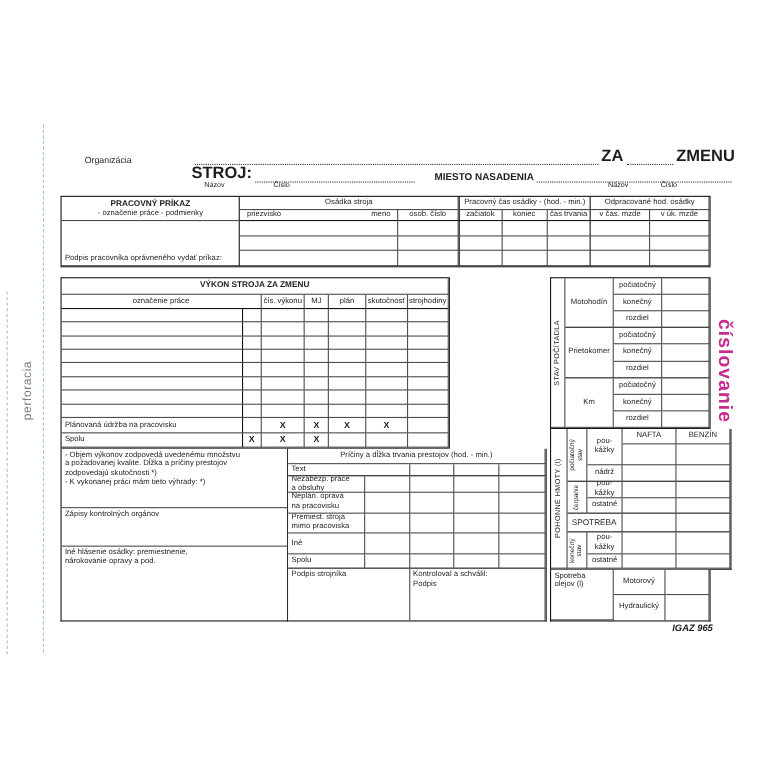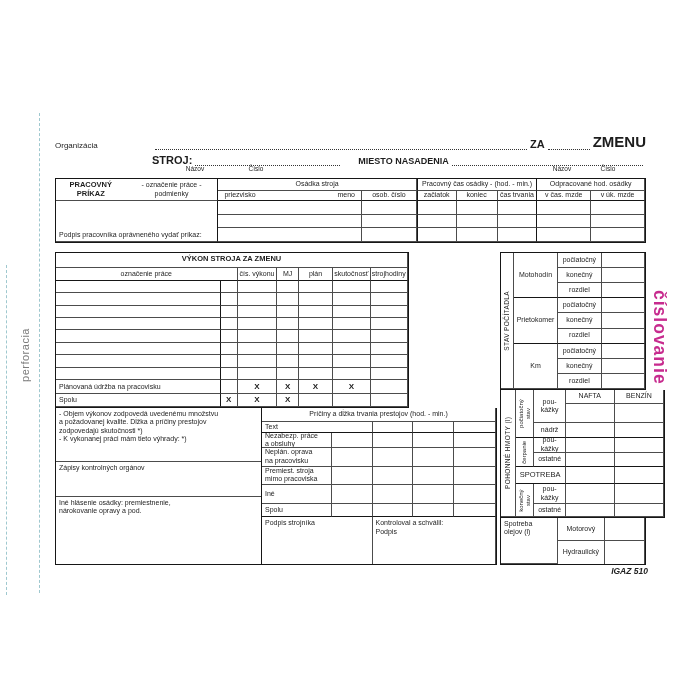--- a/index.html
+++ b/index.html
@@ -16,21 +16,21 @@
   .bB{border-bottom:1.8px solid #161616;}
   .ll{justify-content:flex-start;text-align:left;padding:0 3px;}
   .tl{justify-content:flex-start;align-items:flex-start;text-align:left;padding:2px 3px;}
   .bl{align-items:flex-end;justify-content:flex-start;text-align:left;padding:2px 3px;}
   .pre{white-space:pre-line;}
   .b{font-weight:bold;}
   .x{font-size:8px;font-weight:bold;}
   .vtext{transform:rotate(-90deg);white-space:nowrap;font-size:6.5px;letter-spacing:.4px;}
   .vtext2{transform:rotate(-90deg);white-space:pre-line;font-size:6px;line-height:1.1;text-align:center;}
   .dots{flex:1 1 auto;border-bottom:1.3px dotted #333;height:9px;margin:0 3px;}
-  .hrow{display:flex;align-items:flex-end;}
+  .hrow{display:flex;align-items:flex-end;margin-left:22px;}
   .sublbl{position:absolute;width:50px;text-align:center;font-size:6.5px;color:#222;}
   .perf-line{position:absolute;width:0;border-left:1.5px dashed var(--perforation-dash,#9fc8cf);}
   .perf-text{position:absolute;left:12px;top:305px;width:26px;height:100px;display:flex;
              align-items:center;justify-content:center;}
   .perf-text span{transform:rotate(-90deg);white-space:nowrap;font-size:11px;color:#7c7c7c;letter-spacing:.5px;}
   .num-text{position:absolute;left:645px;top:290px;width:28px;height:130px;
             writing-mode:vertical-rl;font-size:17.5px;font-weight:bold;
             color:var(--accent-magenta,#c72b8e);letter-spacing:1px;display:flex;align-items:center;}
   .igaz{position:absolute;left:586px;top:566px;width:62px;text-align:right;
         font-size:8.5px;font-style:italic;font-weight:bold;color:#222;}
@@ -43,40 +43,40 @@
   <div class="perf-line" style="left:6px;top:265px;height:330px;"></div>
   <div class="perf-line" style="left:39px;top:113px;height:480px;"></div>
   <div class="perf-text">
     <span>perforacia</span>
   </div>
   <div class="num-text">číslovanie</div>
 
   <div class="abs hrow" style="left:55px;top:135px;width:591px;height:15px;">
     <span style="width:97px;font-size:8px;flex:0 0 auto;">Organizácia</span>
     <span class="dots"></span>
-    <span class="b" style="font-size:11px;">ZA</span>
+    <span class="b" style="font-size:15px;">ZA</span>
     <span class="dots" style="flex:0 0 42px;"></span>
     <span class="b" style="font-size:15px;">ZMENU</span>
   </div>
   <div class="abs hrow" style="left:55px;top:154px;width:591px;height:12px;">
     <span style="width:97px;flex:0 0 auto;"></span>
-    <span class="b" style="font-size:11px;white-space:nowrap;">STROJ:</span>
+    <span class="b" style="font-size:15px;white-space:nowrap;">STROJ:</span>
     <span class="dots" style="flex:0 0 145px;margin-right:18px;"></span>
     <span class="b" style="font-size:9px;white-space:nowrap;">MIESTO NASADENIA</span>
     <span class="dots"></span>
   </div>
   <span class="sublbl" style="left:170px;top:165px;">Názov</span>
   <span class="sublbl" style="left:231px;top:165px;">Číslo</span>
   <span class="sublbl" style="left:537px;top:165px;">Názov</span>
   <span class="sublbl" style="left:583px;top:165px;">Číslo</span>
 
   <div class="abs grid box" style="left:55px;top:178px;width:591px;height:65px;
        grid-template-columns:163fr 144fr 55fr 40fr 41fr 40fr 54fr 54fr;
        grid-template-rows:12fr 11fr 14fr 14fr 14fr;">
-    <div class="c bR" style="grid-area:1/1/3/2;flex-direction:row;justify-content:center;">
+    <div class="c bR" style="grid-area:1/1/3/2;flex-direction:column;justify-content:center;">
       <span class="b" style="font-size:7.5px;">PRACOVNÝ PRÍKAZ</span>
       <span>- označenie práce - podmienky</span>
     </div>
     <div class="c" style="grid-column:2/4;">Osádka stroja</div>
     <div class="c bR" style="grid-column:4/7;border-left:1.8px solid #161616;">Pracovný čas osádky - (hod. - min.)</div>
     <div class="c" style="grid-column:7/9;">Odpracované hod. osádky</div>
     <div class="c bB" style="justify-content:space-between;padding:0 6px;">
       <span>priezvisko</span>
       <span>meno</span>
     </div>
@@ -324,14 +324,14 @@
        border-left:1.8px solid #161616;border-right:1.8px solid #161616;border-bottom:1.8px solid #161616;
        grid-template-columns:58fr 47fr 41fr;grid-template-rows:23fr 24fr;background:#fff;">
     <div class="c tl pre" style="grid-area:1/1/3/2;">Spotreba
 olejov (l)</div>
     <div class="c">Motorový</div>
     <div class="c"></div>
     <div class="c" style="border-bottom:none;">Hydraulický</div>
     <div class="c" style="border-bottom:none;"></div>
   </div>
 
-  <div class="igaz">IGAZ 510</div>
+  <div class="igaz">IGAZ 965</div>
 </div>
 
 </body></html>

